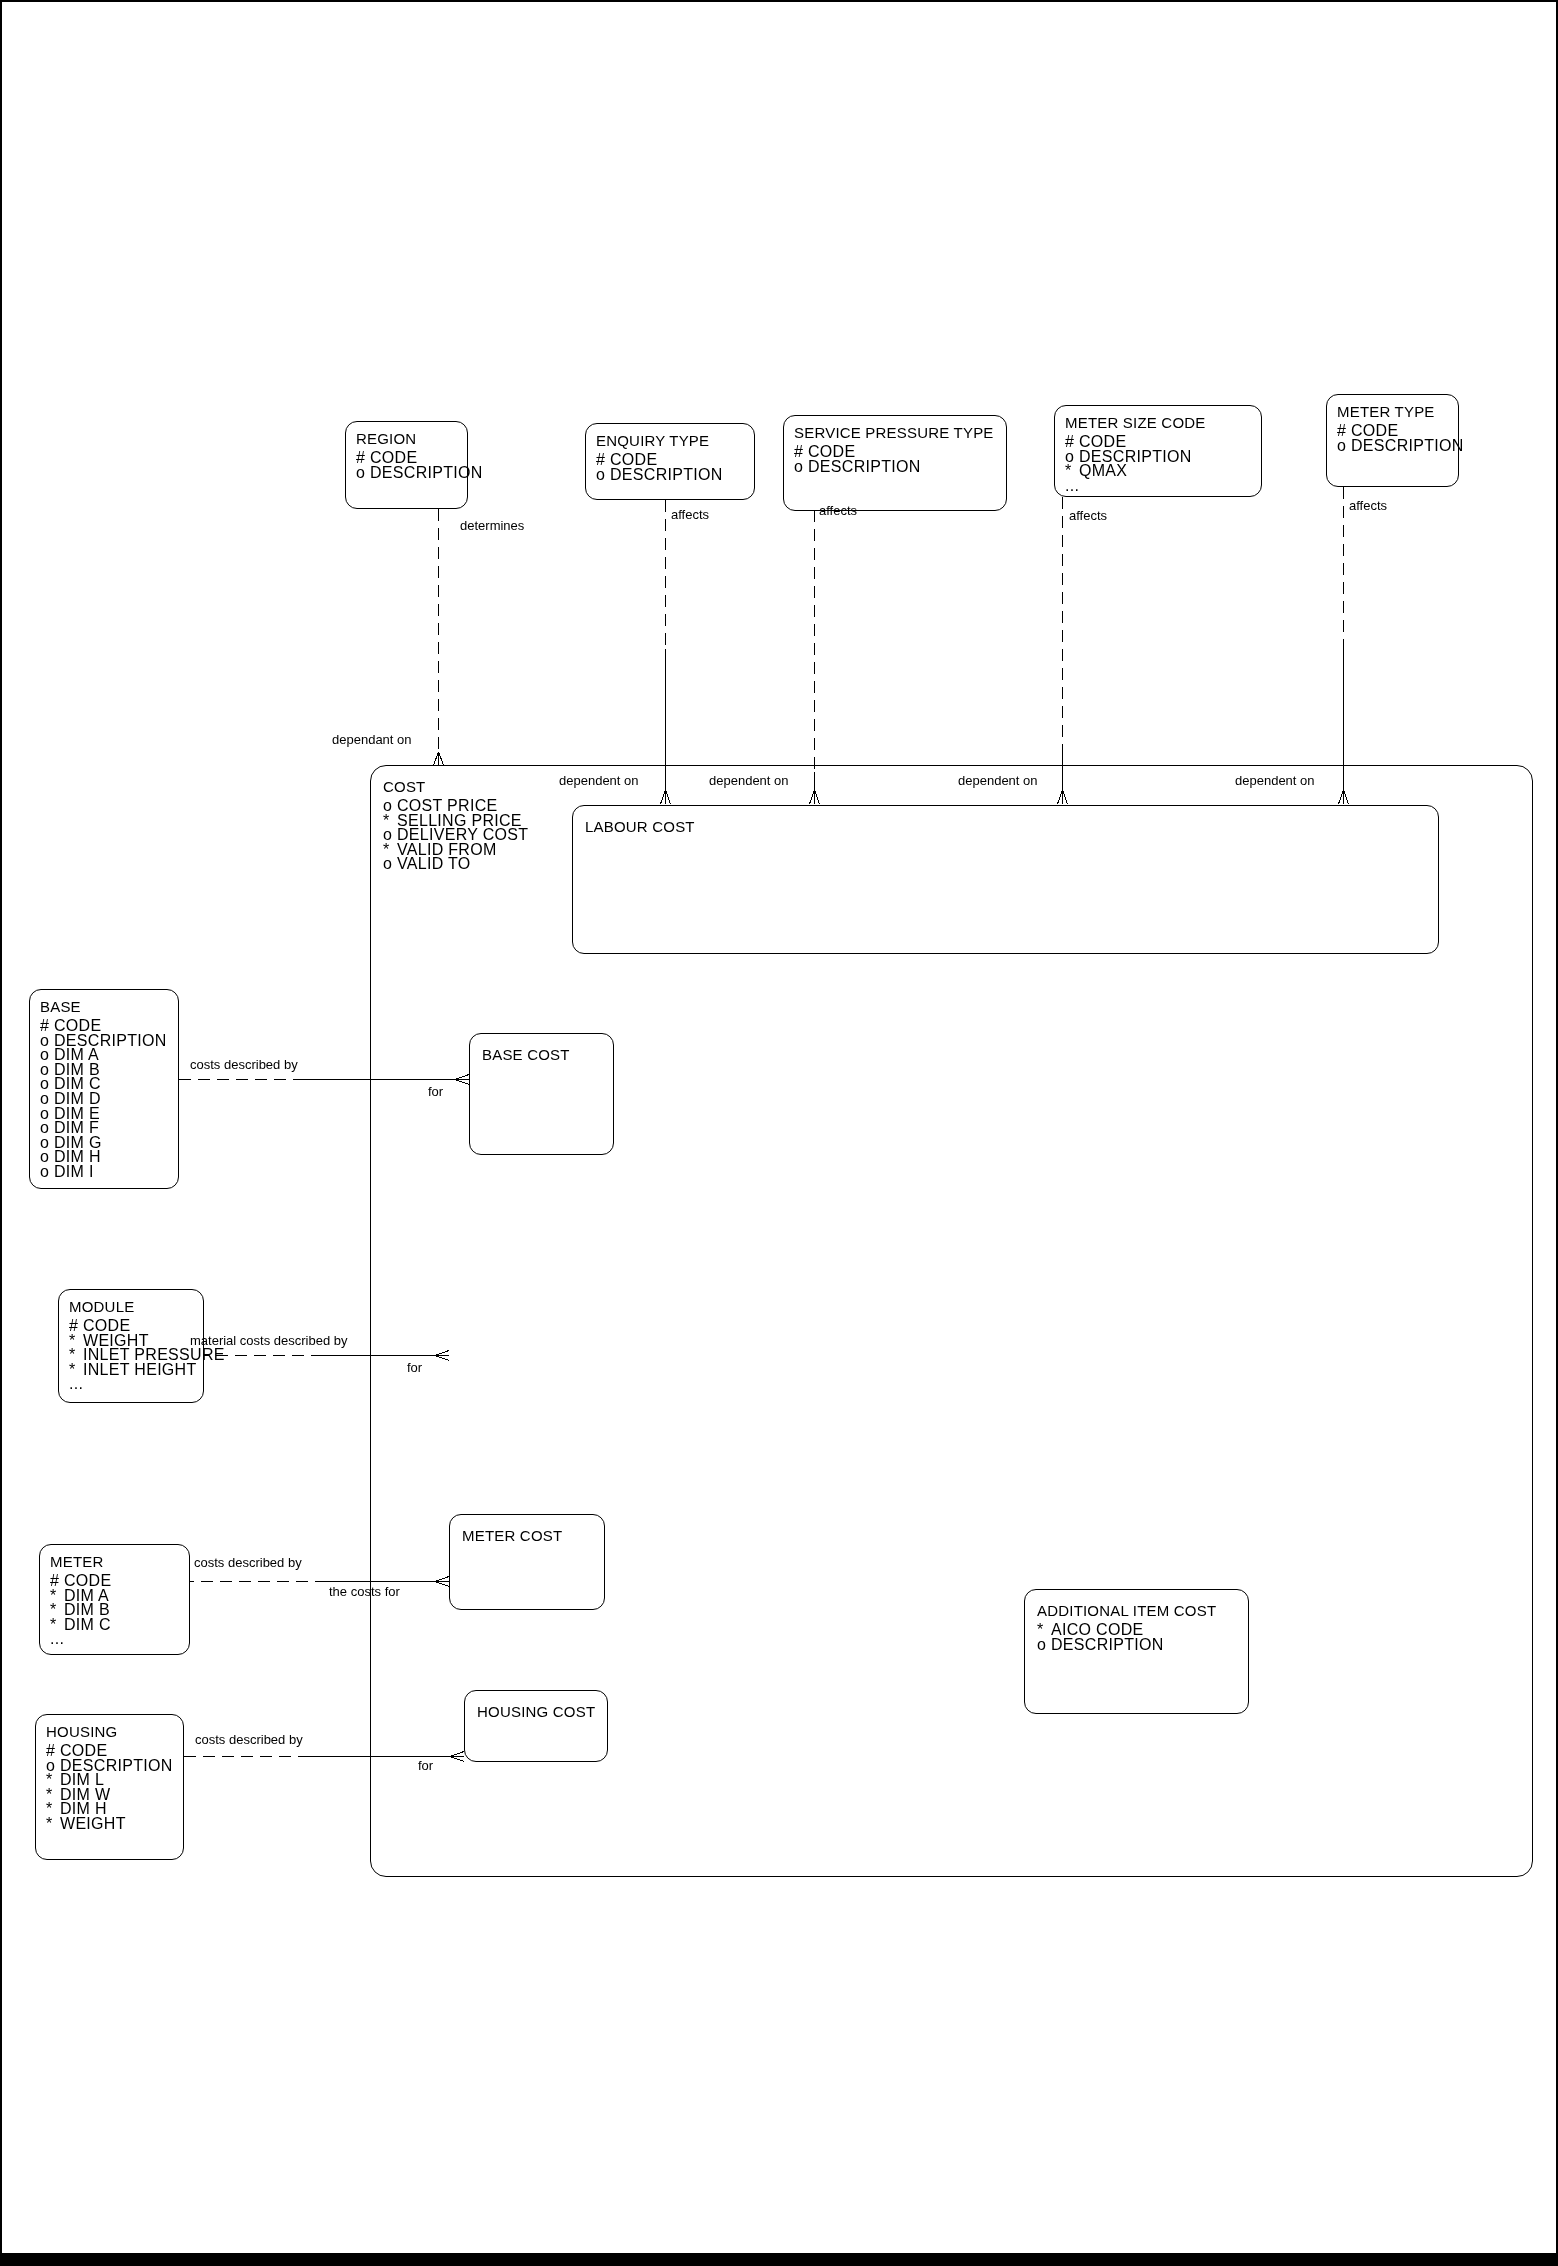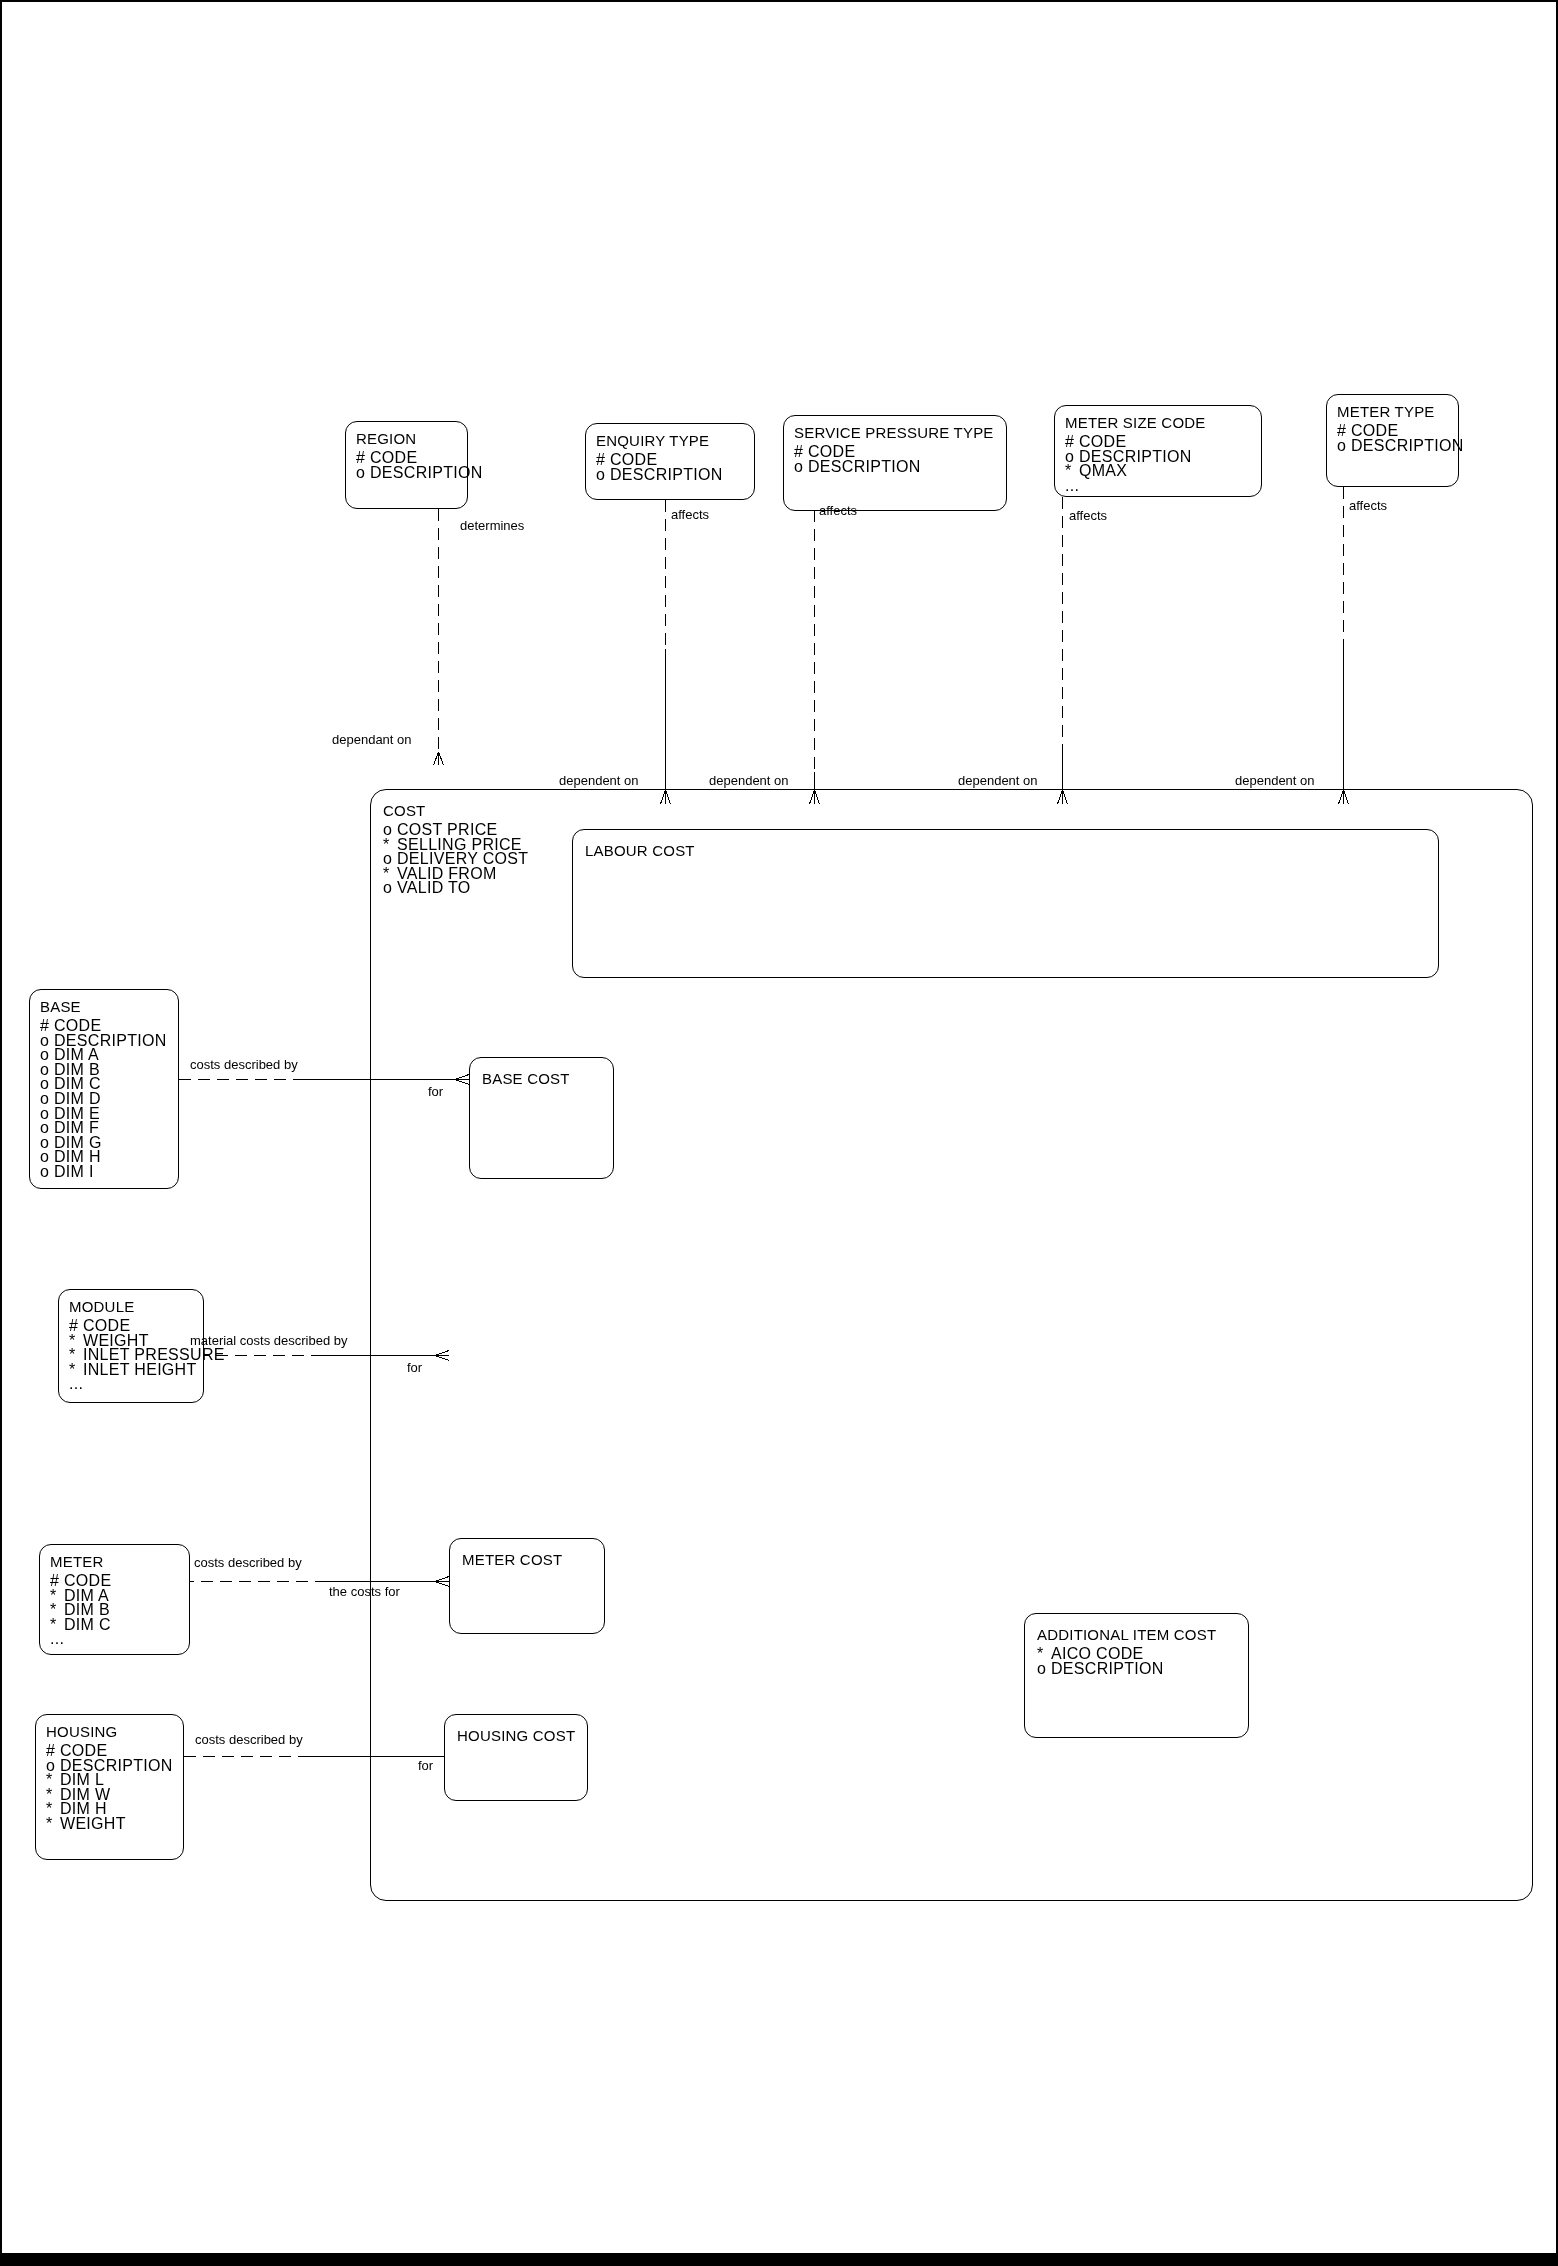--- a/index.html
+++ b/index.html
@@ -21,21 +21,20 @@
     box-sizing:border-box;
     padding:8px 6px 0 10px;
     z-index:3;
   }
   .entity.container{
     border-radius:16px;
     z-index:1;
   }
   .entity.costbox{
     padding:12px 6px 0 12px;
-    margin-top:24px;
   }
   .entity-title{
     font-size:15px;
     letter-spacing:.2px;
     white-space:nowrap;
     line-height:17px;
   }
   .entity-attrs{margin-top:4px;}
   .attr-row{
     font-size:16px;
@@ -237,21 +236,21 @@
     <div class="entity-attrs">
         <div class="attr-row"><span class="attr-prefix">#</span><span class="attr-name">CODE</span></div>
         <div class="attr-row"><span class="attr-prefix">o</span><span class="attr-name">DESCRIPTION</span></div>
         <div class="attr-row"><span class="attr-prefix">*</span><span class="attr-name">DIM L</span></div>
         <div class="attr-row"><span class="attr-prefix">*</span><span class="attr-name">DIM W</span></div>
         <div class="attr-row"><span class="attr-prefix">*</span><span class="attr-name">DIM H</span></div>
         <div class="attr-row"><span class="attr-prefix">*</span><span class="attr-name">WEIGHT</span></div>
       </div>
   </div>
 
-  <div class="entity costbox" style="left:442px;top:1688px;width:144px;height:87px;">
+  <div class="entity costbox" style="left:462px;top:1688px;width:144px;height:72px;">
     <div class="entity-title">HOUSING COST</div>
   </div>
 
   <div class="entity costbox" style="left:1022px;top:1587px;width:225px;height:125px;">
     <div class="entity-title">ADDITIONAL ITEM COST</div>
     <div class="entity-attrs">
         <div class="attr-row"><span class="attr-prefix">*</span><span class="attr-name">AICO CODE</span></div>
         <div class="attr-row"><span class="attr-prefix">o</span><span class="attr-name">DESCRIPTION</span></div>
       </div>
   </div>

